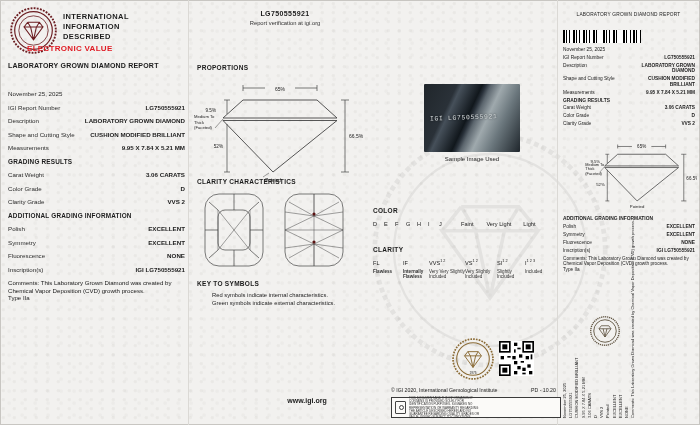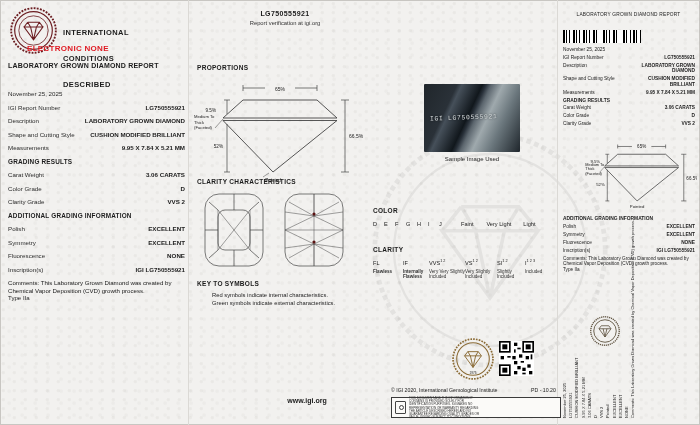--- a/index.html
+++ b/index.html
@@ -6,21 +6,21 @@
   .page{position:relative;width:700px;height:425px;background:#f2f1ef;overflow:hidden;
         font-family:"Liberation Sans",sans-serif;color:#1c1c1c;outline:1px solid #c8c6c2;outline-offset:-1px;}
   .page::before{content:"";position:absolute;inset:0;pointer-events:none;
     background-image:radial-gradient(circle at 30% 40%,rgba(120,115,105,.07) 1px,transparent 2.2px),
                      radial-gradient(circle at 70% 60%,rgba(120,115,105,.05) 1px,transparent 2.4px);
     background-size:11px 9px,13px 12px;}
   .divider{position:absolute;top:0;bottom:0;width:1px;background:#dbd9d5;}
   .abs{position:absolute;}
   .b{font-weight:700;}
   
-  .org-line{font-size:7.5px;font-weight:700;letter-spacing:.4px;line-height:10px;margin-top:16px;}
+  .org-line{font-size:7.5px;font-weight:700;letter-spacing:.4px;line-height:10px;}
   .ecopy{font-size:8px;font-weight:700;color:#e01b24;letter-spacing:.3px;}
   .rep-title{font-size:7px;font-weight:700;letter-spacing:.2px;}
   .rows{display:flex;flex-direction:column;}
   .row{display:flex;justify-content:space-between;align-items:baseline;font-size:6.2px;line-height:7px;margin-bottom:6.5px;}
   .row .lab{color:#2b2b2b;}
   .row .val{font-weight:700;text-align:right;}
   .sechead{font-size:6.4px;font-weight:700;margin-bottom:6.5px;letter-spacing:.2px;}
   .comments{font-size:6.1px;line-height:7.6px;}
   
   .mid-number{font-size:7px;font-weight:700;text-align:center;letter-spacing:.4px;}
@@ -76,24 +76,24 @@
   <div class="divider" style="left:557px;"></div>
 
   <svg class="abs" style="left:10px;top:7px;" width="47" height="47" viewBox="0 0 40 40">
     <circle cx="20" cy="20" r="19" fill="none" stroke="#6b1d21" stroke-width="1.6" stroke-dasharray="1.6 1.1"></circle>
     <circle cx="20" cy="20" r="16" fill="none" stroke="#6b1d21" stroke-width="1"></circle>
     <circle cx="20" cy="20" r="12.5" fill="none" stroke="#6b1d21" stroke-width=".7"></circle>
     <path d="M12,17 L28,17 L20,28 Z M15,13 L25,13 L28,17 M15,13 L12,17 M15,13 L17.5,17 M25,13 L22.5,17 M17.5,17 L20,28 M22.5,17 L20,28" fill="none" stroke="#6b1d21" stroke-width=".9"></path>
   </svg>
   <div class="abs" style="left:63px;top:12px;">
     <div class="org-line">INTERNATIONAL</div>
-    <div class="org-line">CONDITIONS</div>
+    <div class="org-line">INFORMATION</div>
     <div class="org-line">DESCRIBED</div>
   </div>
-  <div class="abs ecopy" style="left:27px;top:44px;">ELECTRONIC NONE</div>
+  <div class="abs ecopy" style="left:27px;top:44px;">ELECTRONIC VALUE</div>
   <div class="abs rep-title" style="left:8px;top:62px;">LABORATORY GROWN DIAMOND REPORT</div>
 
   <div class="abs rows" style="left:8px;top:90px;width:177px;">
     <div class="row">
         <span class="lab">November 25, 2025</span>
       </div>
     <div class="row">
       <span class="lab">IGI Report Number</span>
       <span class="val">LG750555921</span>
       </div>

